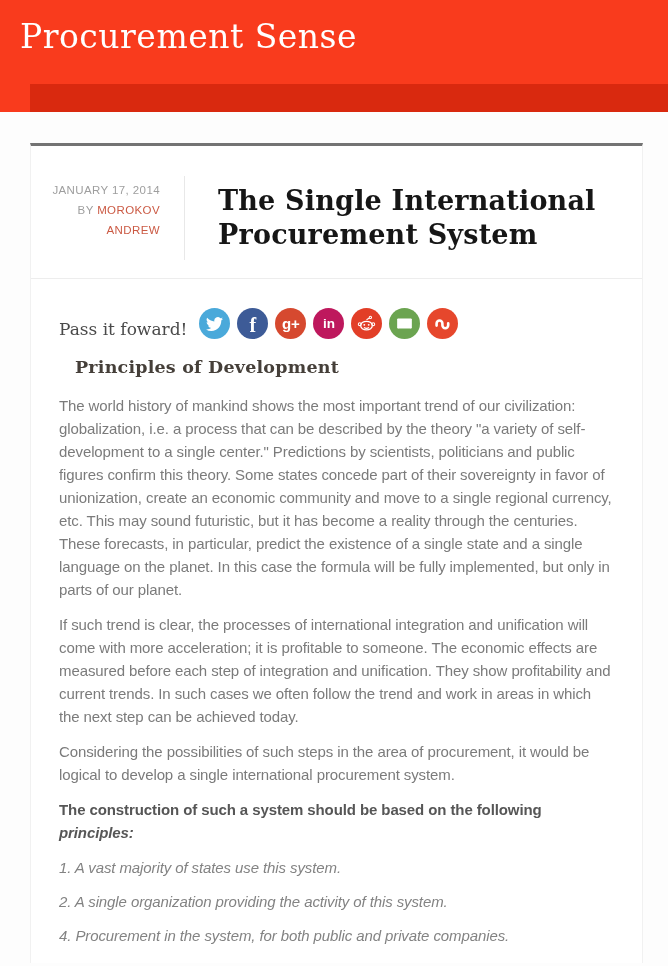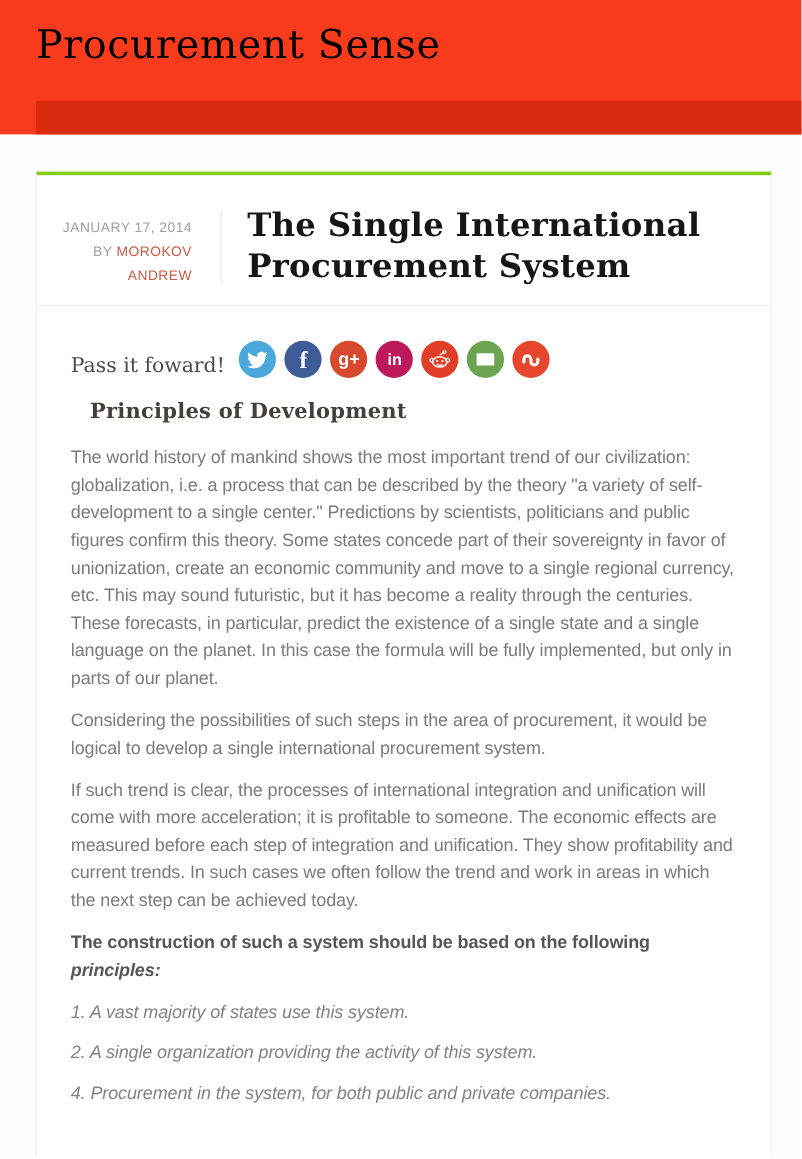--- a/index.html
+++ b/index.html
@@ -5,42 +5,42 @@
   html,body{margin:0;padding:0;}
   body{
     width:668px;height:966px;overflow:hidden;
     background:#fdfdfd;
     font-family:"Liberation Sans",sans-serif;
     -webkit-font-smoothing:antialiased;
   }
   
   .site-header{position:relative;height:112px;}
   .site-title{
-    margin:0;padding:16px 0 0 30px;
+    margin:0;padding:16px 0 0 20px;
     font-family:"DejaVu Serif","Liberation Serif",serif;
-    font-size:33px;font-weight:400;color:#000000;
+    font-size:33px;font-weight:400;color:#ffffff;
     letter-spacing:.5px;line-height:1.25;cursor:pointer;
   }
   .nav-bar{position:absolute;left:30px;right:0;bottom:0;height:28px;}
   
   .article-card{
     margin-left:30px;margin-top:31px;width:613px;height:820px;
     background:#fff;
-    border-top:3px solid #84cc16;
+    border-top:3px solid #737373;
     border-left:1px solid #f1f1f1;border-right:1px solid #f1f1f1;
     box-sizing:border-box;
   }
   .article-head{display:flex;align-items:flex-start;padding:26px 0 14px;border-bottom:1px solid #ededed;}
   .article-meta{width:129px;box-sizing:border-box;padding:8px 0 0 18px;text-align:right;
     font-size:11.5px;letter-spacing:.4px;line-height:20px;color:#9e9e9e;}
   .article-date{white-space:nowrap;}
   .author-link{color:#cb5a44;text-decoration:none;cursor:pointer;}
   .head-divider{width:1px;background:#e8e8e8;align-self:stretch;margin:4px 21px 4px 24px;}
   .article-title{
-    margin:0;font-family:"DejaVu Serif","Liberation Serif",serif;
+    margin:12px;font-family:"DejaVu Serif","Liberation Serif",serif;
     font-size:27px;line-height:34px;font-weight:700;color:#161616;
     white-space:pre-line;letter-spacing:.2px;
   }
   
   .content{padding:0 28px;}
   .share-row{margin-top:29px;display:flex;align-items:flex-end;}
   .share-label{
     font-family:"DejaVu Serif","Liberation Serif",serif;
     font-size:17px;color:#4a4a4a;margin-right:12px;white-space:nowrap;
   }
@@ -143,22 +143,22 @@
           <svg width="21" height="21" viewBox="0 0 21 21">
             <path d="M4.6 12.6 V10.4 a2.9 2.9 0 0 1 5.8 0 v1.9 a2.9 2.9 0 0 0 5.8 0 v-2.1" fill="none" stroke="#fff" stroke-width="2.6" stroke-linecap="round"></path>
           </svg>
         </span>
       </a>
     </div>
 
     <h3 class="section-heading">Principles of Development</h3>
 
     <p class="para">The world history of mankind shows the most important trend of our civilization: globalization, i.e. a process that can be described by the theory "a variety of self-development to a single center." Predictions by scientists, politicians and public figures confirm this theory. Some states concede part of their sovereignty in favor of unionization, create an economic community and move to a single regional currency, etc. This may sound futuristic, but it has become a reality through the centuries. These forecasts, in particular, predict the existence of a single state and a single language on the planet. In this case the formula will be fully implemented, but only in parts of our planet.</p>
+    <p class="para">If such trend is clear, the processes of international integration and unification will come with more acceleration; it is profitable to someone. The economic effects are measured before each step of integration and unification. They show profitability and current trends. In such cases we often follow the trend and work in areas in which the next step can be achieved today.</p>
     <p class="para">Considering the possibilities of such steps in the area of procurement, it would be logical to develop a single international procurement system.</p>
-    <p class="para">If such trend is clear, the processes of international integration and unification will come with more acceleration; it is profitable to someone. The economic effects are measured before each step of integration and unification. They show profitability and current trends. In such cases we often follow the trend and work in areas in which the next step can be achieved today.</p>
 
     <p class="principles-intro"><strong><span>The construction of such a system should be based on the following </span><em>principles:</em></strong></p>
 
     <p class="principle">1. A vast majority of states use this system.</p>
     <p class="principle">2. A single organization providing the activity of this system.</p>
     <p class="principle">4. Procurement in the system, for both public and private companies.</p>
 
   </div>
 </main>
 

